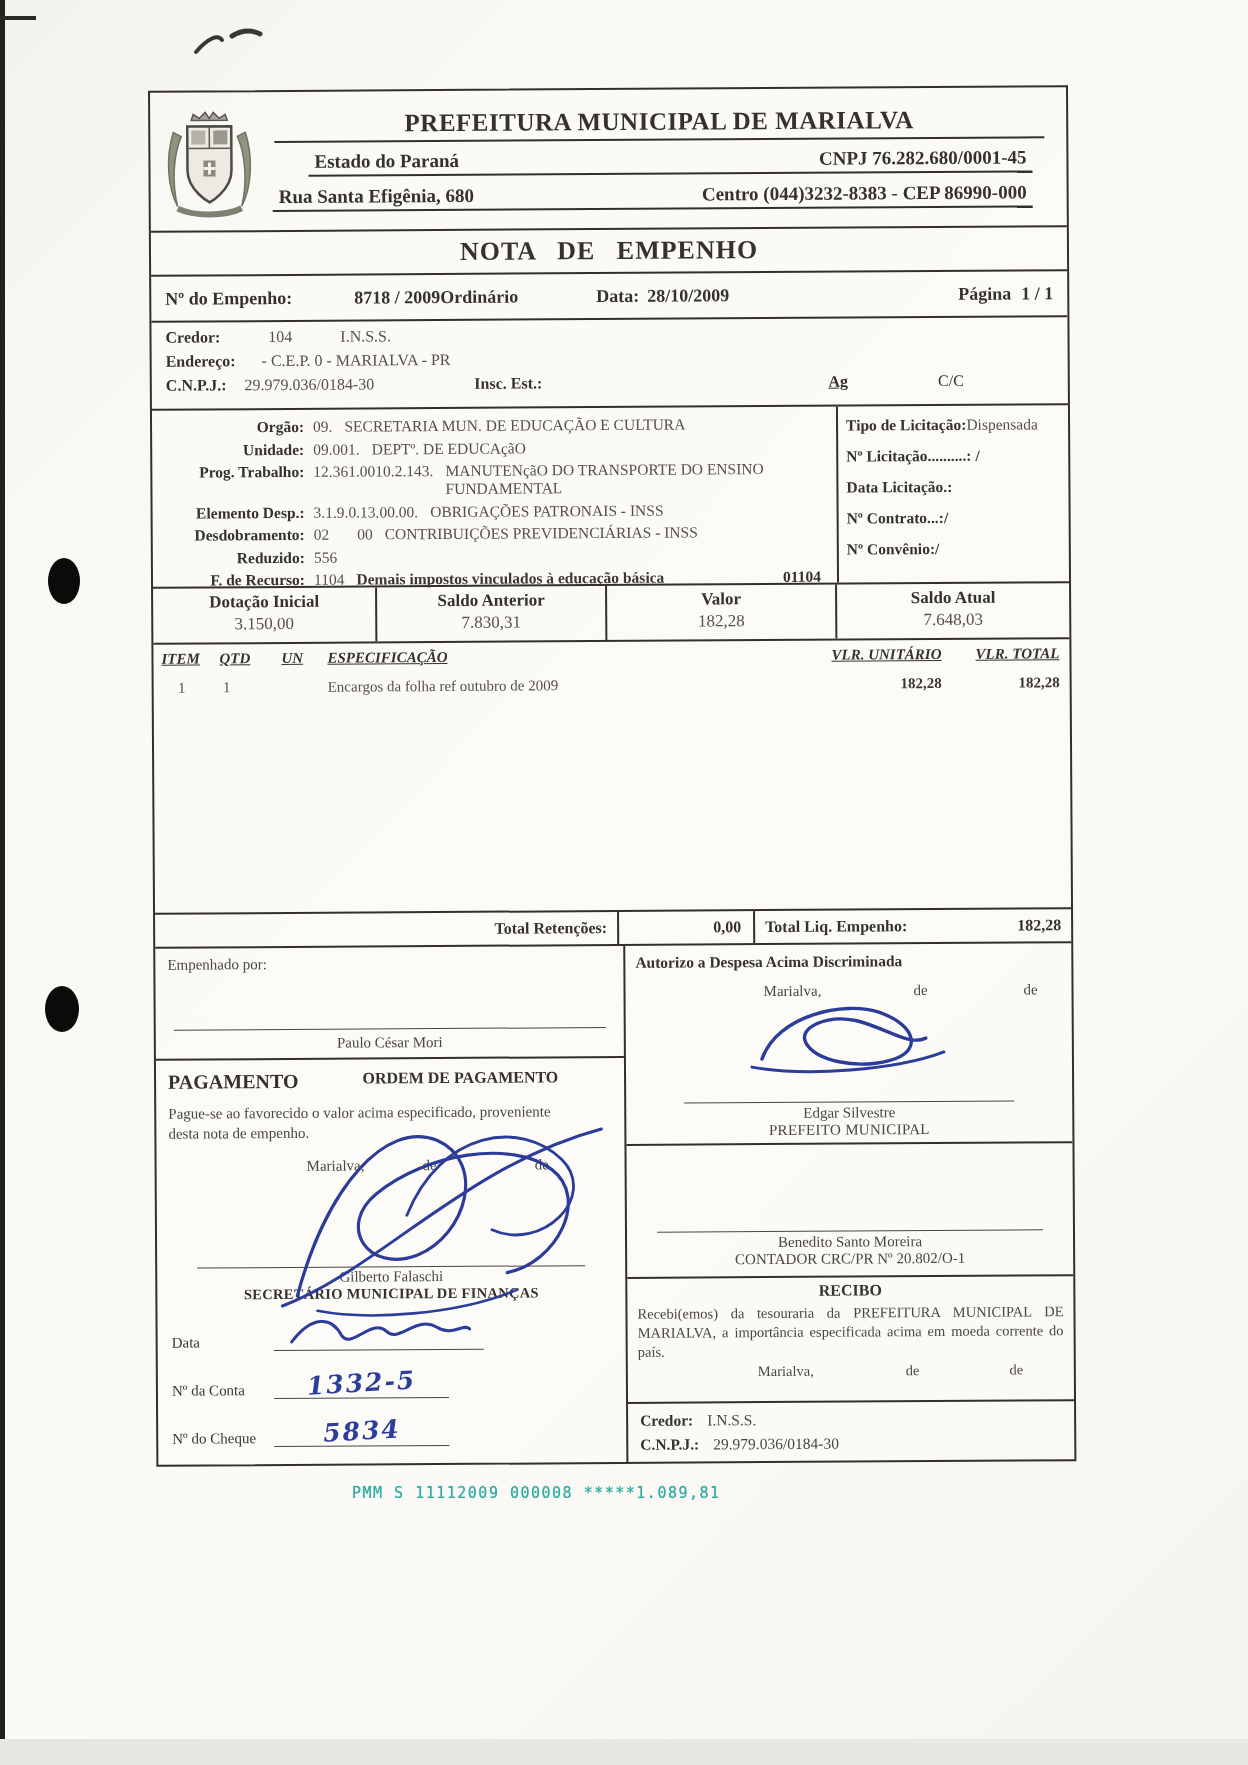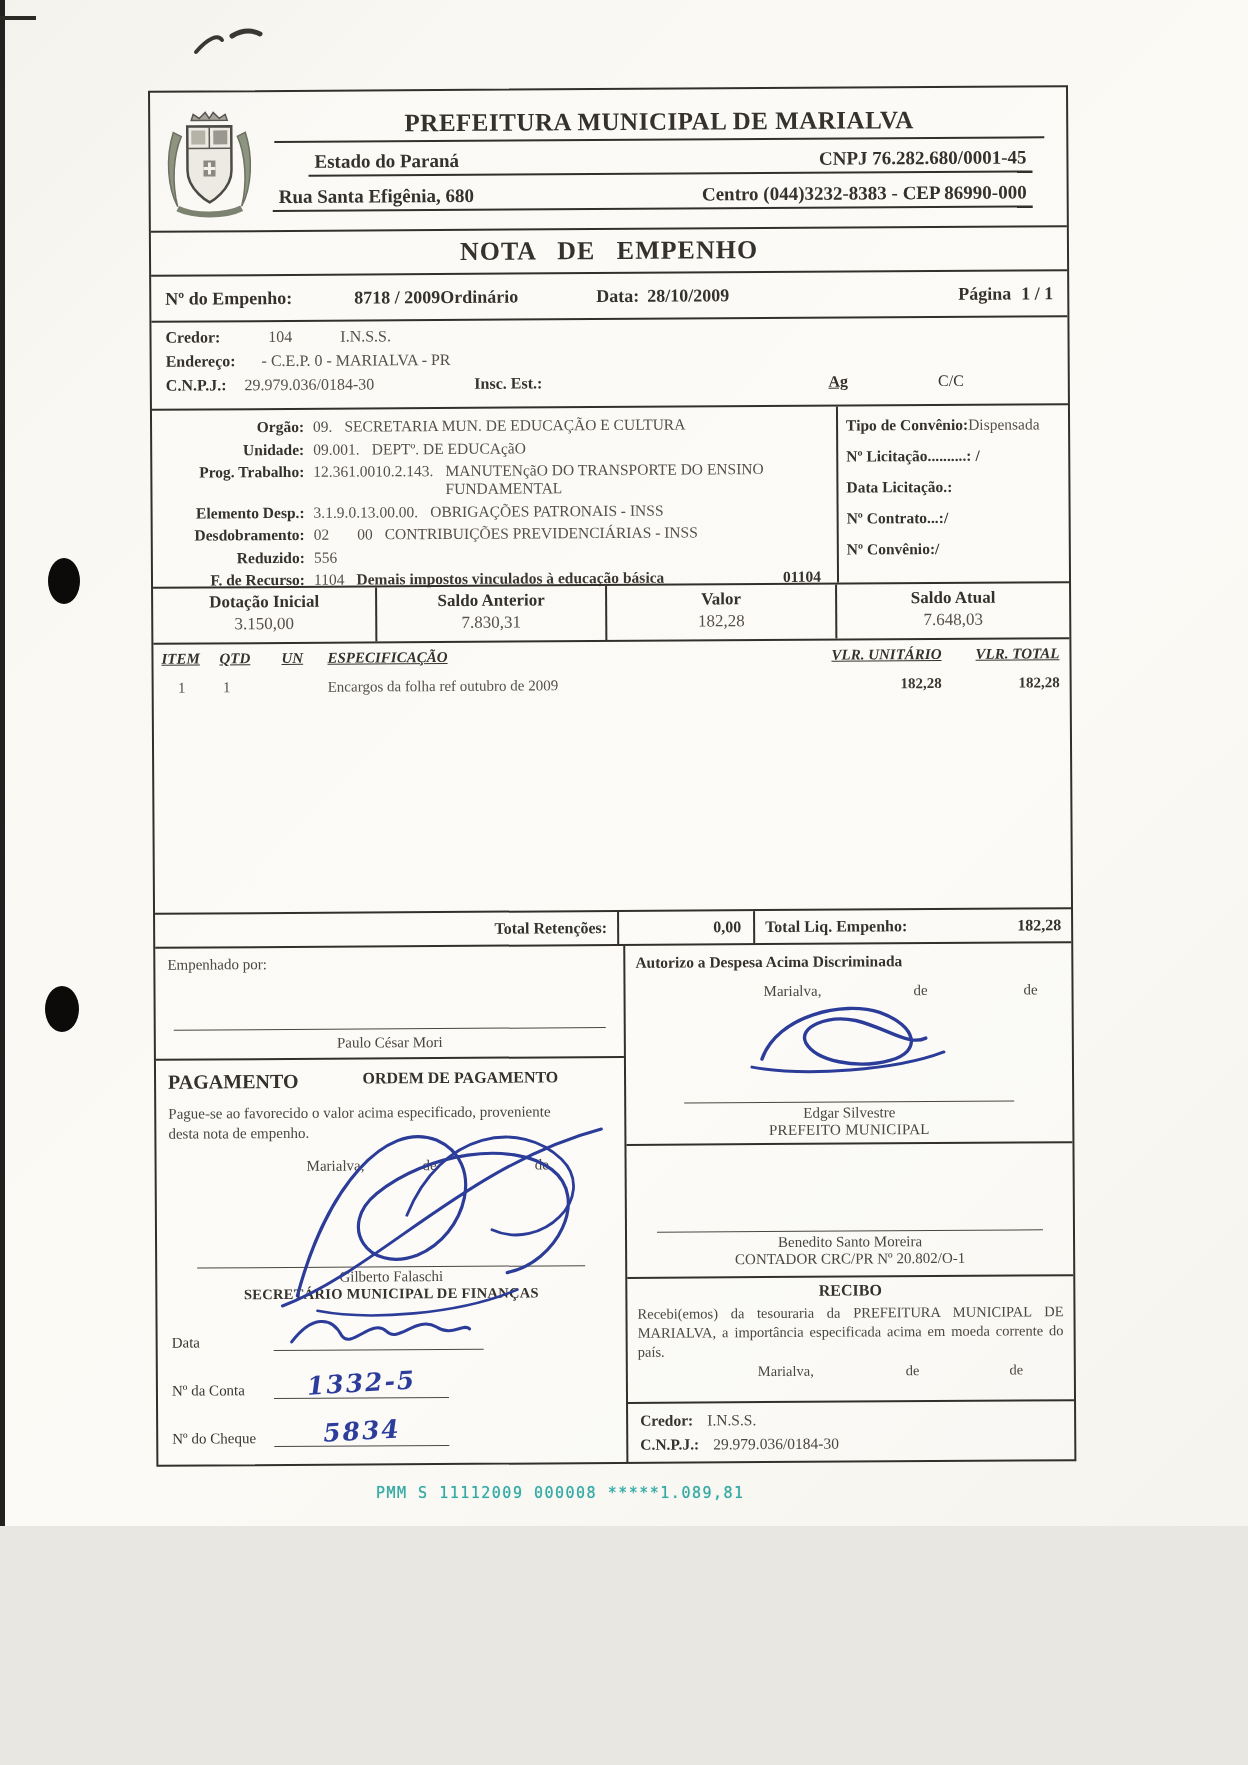--- a/index.html
+++ b/index.html
@@ -1,18 +1,18 @@
 <!DOCTYPE html>
 <html><head>
 <meta charset="utf-8">
 <style>
   * { margin:0; padding:0; box-sizing:border-box; }
   html,body { background:#e9e7e2; }
   .page {
-    position:relative; width:1248px; height:1526px; margin:0 auto;
+    position:relative; width:1248px; height:1739px; margin:0 auto;
     background:linear-gradient(135deg,#f4f2ec 0%, #faf8f3 18%, #fbfaf6 60%, #f6f4ee 100%);
     overflow:hidden;
     font-family:"Liberation Serif", serif;
     color:#35322d;
   }
   .scan-edge-left { position:absolute; left:0; top:0; width:5px; height:100%; background:#23211f; }
   .scan-edge-top  { position:absolute; left:0; top:16px; width:36px; height:4px; background:#2c2a27; }
   .hole-punch { position:absolute; background:#0c0b0a; border-radius:50%; }
   .hole-1 { left:48px; top:558px;  width:32px; height:46px; }
   .hole-2 { left:45px; top:986px;  width:34px; height:46px; }
@@ -161,21 +161,21 @@
   .city-row.recibo-col { padding-left:130px; margin-top:2px; }
   .city-row.recibo-col .de1 { margin-left:92px; }
   .city-row.recibo-col .de2 { margin-left:90px; }
 
   .box-credor2 { flex:1; font-size:15.5px; padding:8px 0 0 12px; }
   .c2-line { margin-bottom:6px; display:flex; }
   .c2-lbl { font-weight:700; }
   .c2-val { margin-left:14px; color:#4a473f; }
 
   .dotmatrix {
-    position:absolute; left:376px; top:1484px;
+    position:absolute; left:352px; top:1484px;
     font-family:"DejaVu Sans Mono", monospace; font-size:15px; letter-spacing:1.5px;
     color:#35a9a4; text-shadow:0 0 1px rgba(53,169,164,.7);
   }
   svg.sig path { fill:none; stroke:#2c3c99; stroke-linecap:round; }
 </style>
 </head>
 <body>
 
 <div class="page">
 
@@ -291,21 +291,21 @@
         </div>
         <div class="b-line">
           <span class="b-label">F. de Recurso:</span>
           <span class="b-code">1104</span>
           <span class="b-desc bold">Demais impostos vinculados à educação básica</span>
           <span class="b-extra">01104</span>
         </div>
       </div>
       <div class="budget-right">
         <div class="lic-line">
-          <span>Tipo de Convênio:</span>
+          <span>Tipo de Licitação:</span>
           <span class="lic-val">Dispensada</span>
         </div>
         <div class="lic-line">Nº Licitação..........: /</div>
         <div class="lic-line">Data Licitação.:</div>
         <div class="lic-line">Nº Contrato...:/</div>
         <div class="lic-line">Nº Convênio:/</div>
       </div>
     </div>
 
     <div class="sec sec-amounts">

